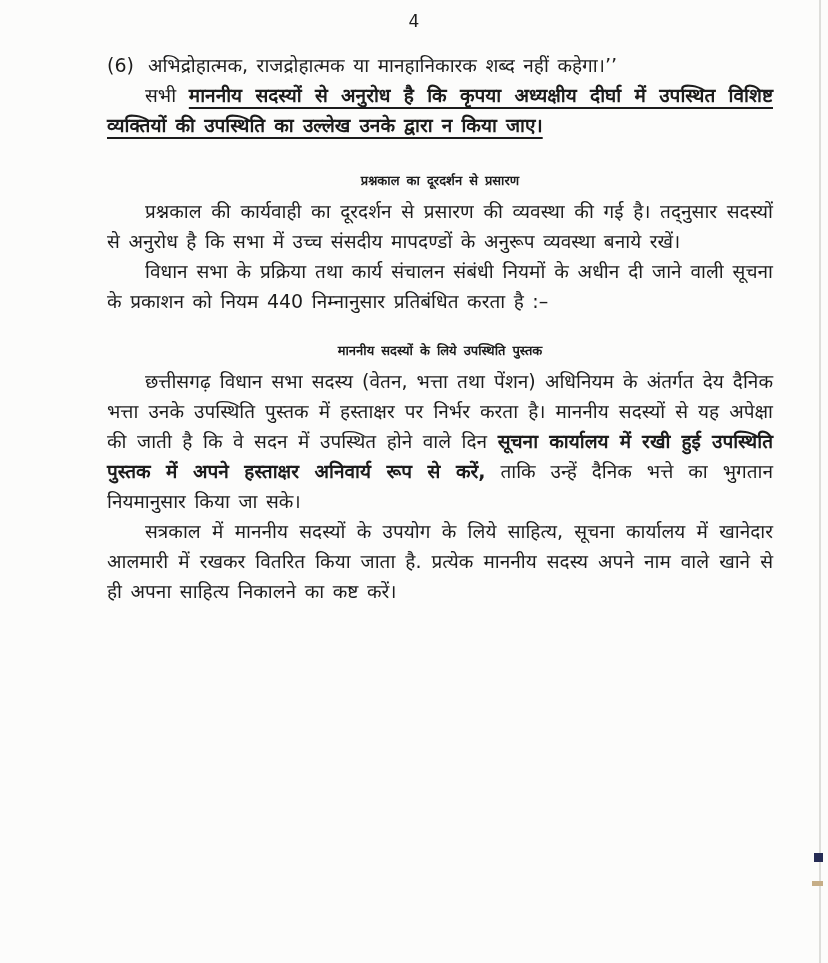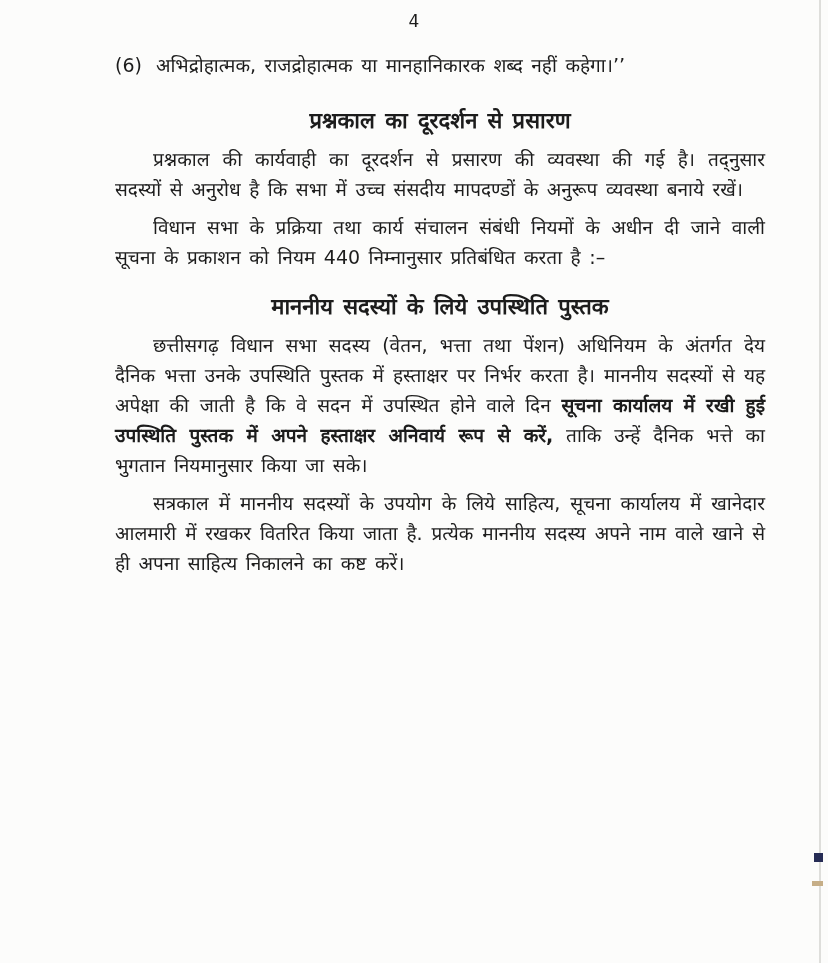--- a/index.html
+++ b/index.html
@@ -23,21 +23,21 @@
   }
   .doc {
     margin-left: 107px;
     margin-top: 18px;
     width: 666px;
     font-size: 19px;
     line-height: 30px;
     text-align: justify;
     word-spacing: 2.5px;
   }
-  .doc p { margin: 8px; }
+  .doc p { margin: 0; }
   .clause {
     margin-left: 76px;
     text-align: left;
   }
   .marker { margin-right: 14px; }
   .num {
     display: inline-block;
     width: 36px;
     font-size: 17px;
   }
@@ -45,21 +45,21 @@
   .bold { font-weight: bold; }
   .emph {
     font-weight: bold;
     text-decoration: underline;
     text-underline-offset: 5px;
     text-decoration-thickness: 1.5px;
   }
   .h {
     font-weight: bold;
     text-align: center;
-    font-size: 22px;
+    font-size: 13px;
     line-height: 30px;
     text-indent: 0;
   }
   .mt26 { margin-top: 26px !important; }
   .mt20 { margin-top: 20px !important; }
   
   .edge-line {
     position: absolute;
     left: 819px;
     top: 0;
@@ -90,20 +90,23 @@
 
 <div class="page-number">4</div>
 
 <div class="doc">
 
   <p class="clause">
     <span class="marker">(6)</span><span>अभिद्रोहात्मक, राजद्रोहात्मक या मानहानिकारक शब्द नहीं कहेगा।’’</span>
   </p>
 
 
+  <p class="para indent">
+    <span>सभी </span><span class="emph">माननीय सदस्यों से अनुरोध है कि कृपया अध्यक्षीय दीर्घा में उपस्थित विशिष्ट व्यक्तियों की उपस्थिति का उल्लेख उनके द्वारा न किया जाए।</span>
+  </p>
 
   <p class="h mt26">प्रश्नकाल का दूरदर्शन से प्रसारण</p>
 
   <p class="para indent">प्रश्नकाल की कार्यवाही का दूरदर्शन से प्रसारण की व्यवस्था की गई है। तद्नुसार सदस्यों से अनुरोध है कि सभा में उच्च संसदीय मापदण्डों के अनुरूप व्यवस्था बनाये रखें।</p>
 
 
   <p class="para indent">विधान सभा के प्रक्रिया तथा कार्य संचालन संबंधी नियमों के अधीन दी जाने वाली सूचना के प्रकाशन को नियम 440 निम्नानुसार प्रतिबंधित करता है :–</p>
 
 
 

